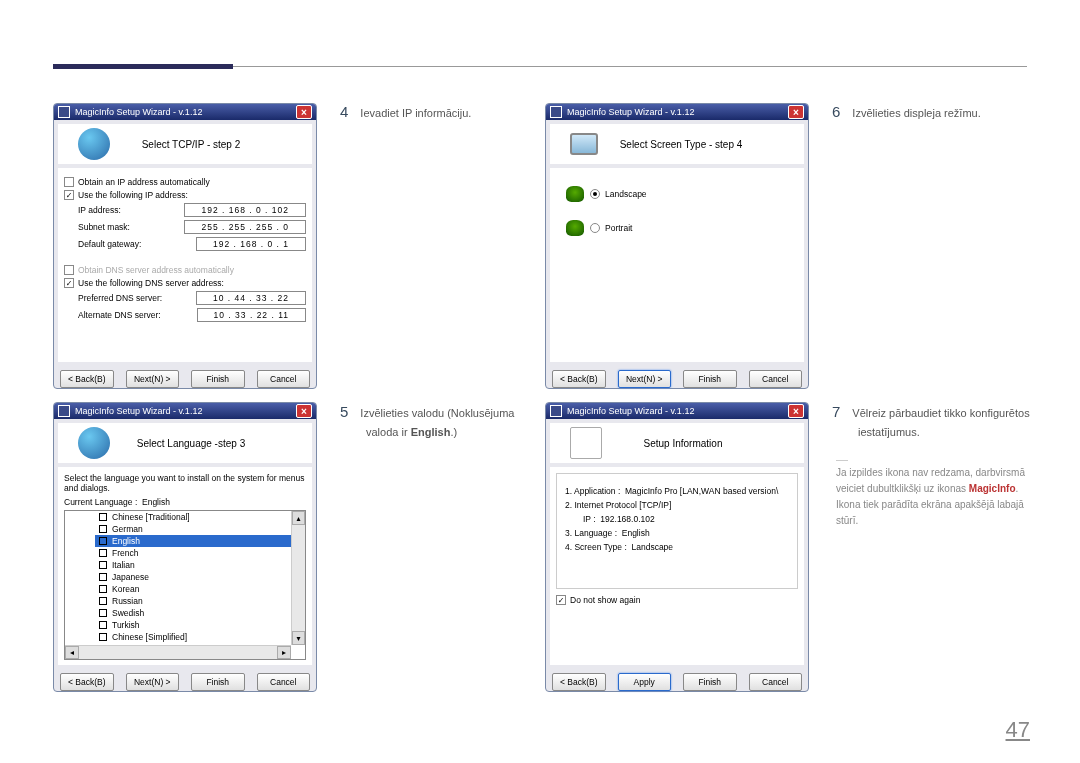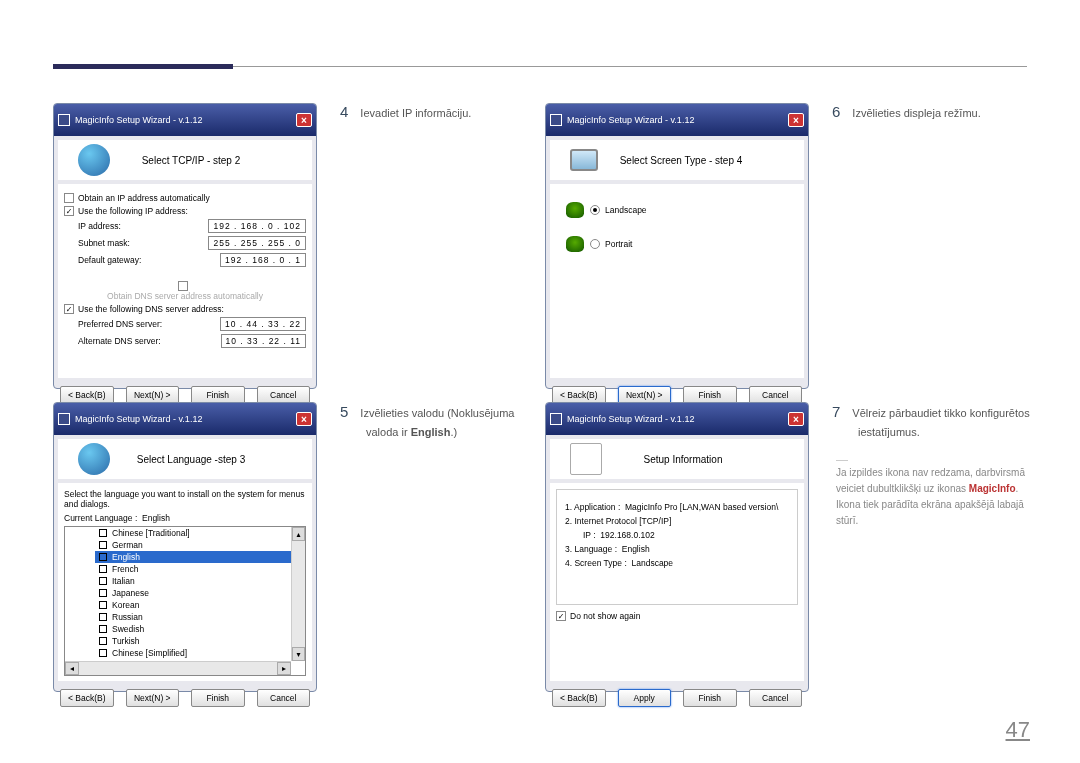--- a/index.html
+++ b/index.html
@@ -1,36 +1,36 @@
 <!DOCTYPE html>
 <html><head>
 <meta charset="utf-8">
 <style>
   * { box-sizing: border-box; margin: 0; padding: 0; }
   body { width: 1080px; height: 763px; background: #fff; font-family: Tahoma, Arial, sans-serif; font-size: 9px; color: #000; position: relative; }
   .top-rule { position: absolute; top: 66px; left: 53px; right: 53px; border-top: 1px solid #999; }
   .top-accent { position: absolute; top: 64px; left: 53px; width: 180px; height: 5px; background: #2b2b5a; }
   .page-num { position: absolute; right: 50px; bottom: 20px; font-size: 22px; color: #888; font-weight: 300; text-decoration: underline; }
   .wiz { position: absolute; width: 264px; background: #e8e8ee; border: 1px solid #7a8aa8; border-radius: 4px; }
-  .titlebar { height: 32px; background: linear-gradient(#4a5ea8, #1a2a6a); border-radius: 3px 3px 0 0; display: flex; align-items: center; padding: 0 4px; }
+  .titlebar { height: 16px; background: linear-gradient(#4a5ea8, #1a2a6a); border-radius: 3px 3px 0 0; display: flex; align-items: center; padding: 0 4px; }
   .ti-icon { width: 12px; height: 12px; background: #3a4a88; border: 1px solid #fff; margin-right: 5px; }
   .ti-text { color: #fff; font-size: 9px; flex: 1; }
   .close-btn { width: 16px; height: 14px; background: #c33; border: 1px solid #fff; border-radius: 2px; display: flex; align-items: center; justify-content: center; color: #fff; font-size: 10px; font-weight: bold; }
   .header { height: 40px; background: #fff; margin: 4px; display: flex; align-items: center; padding: 20px; }
   .h-icon { width: 32px; height: 32px; border-radius: 50%; background: radial-gradient(circle at 35% 30%, #6ac8f0, #2a6aa8); margin-right: 8px; position: relative; }
   .h-icon.monitor { border-radius: 3px; background: linear-gradient(#d0e8f8, #88b8d8); width: 28px; height: 22px; border: 2px solid #888; }
   .h-icon.cursor { background: #fff; border-radius: 2px; border: 1px solid #aaa; }
   .h-title { font-size: 10px; flex: 1; text-align: center; margin-right: 28px; }
   .body { background: #fff; margin: 0 4px; padding: 6px; font-size: 8.5px; }
   .row { display: flex; align-items: center; margin: 3px 0; }
   .chk { width: 10px; height: 10px; border: 1px solid #888; margin-right: 4px; background: #fff; display: inline-flex; align-items: center; justify-content: center; font-size: 8px; }
   .chk.on::after { content: "✓"; color: #000; }
-  .ipbox { display: inline-flex; border: 1px solid #888; background: #fff; height: 14px; align-items: center; padding: 0 4px; font-size: 8.5px; letter-spacing: 1px; }
+  .ipbox { display: inline-flex; border: 1px solid #888; background: #fff; height: 14px; align-items: center; padding: 0 16px; font-size: 8.5px; letter-spacing: 1px; }
   .iprow { display: flex; justify-content: space-between; align-items: center; margin: 3px 0 3px 14px; }
-  .disabled { color: #aaa; flex-direction: column; }
+  .disabled { color: #aaa; }
   .btnrow { display: flex; gap: 12px; padding: 8px 6px 10px; }
   .btn { flex: 1; height: 18px; border: 1px solid #888; background: linear-gradient(#fff,#e0e0e0); font-size: 8.5px; display: flex; align-items: center; justify-content: center; border-radius: 2px; }
   .btn.hl { border: 1px solid #2a6acc; box-shadow: 0 0 2px #4a8aee; }
   .langlist { border: 1px solid #888; height: 150px; overflow: hidden; background: #fff; position: relative; padding-left: 30px; }
   .lang-item { display: flex; align-items: center; height: 12px; padding-left: 4px; font-size: 8.5px; }
   .lang-item .sq { width: 8px; height: 8px; border: 1px solid #000; margin-right: 5px; }
   .lang-item.sel { background: #2a6acc; color: #fff; }
   .scroll-v { position: absolute; right: 0; top: 0; bottom: 14px; width: 14px; background: #e8e8e8; border-left: 1px solid #ccc; }
   .scroll-v .arrow { height: 14px; border: 1px solid #aaa; background: #ddd; display:flex;align-items:center;justify-content:center;font-size:8px;}
   .scroll-h { position: absolute; left: 0; right: 14px; bottom: 0; height: 14px; background: #e8e8e8; border-top: 1px solid #ccc; display:flex; }

